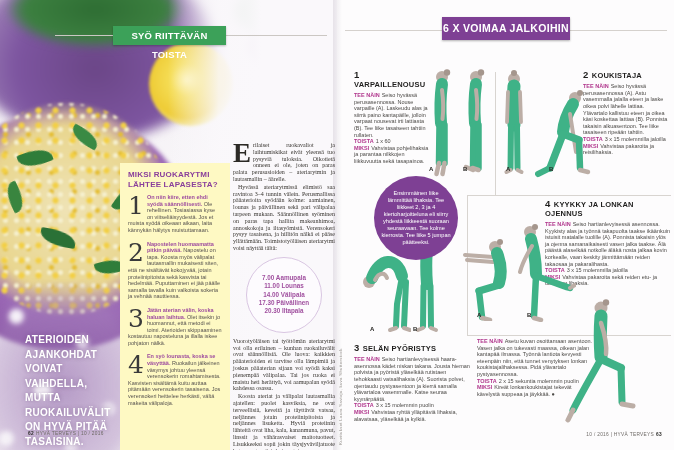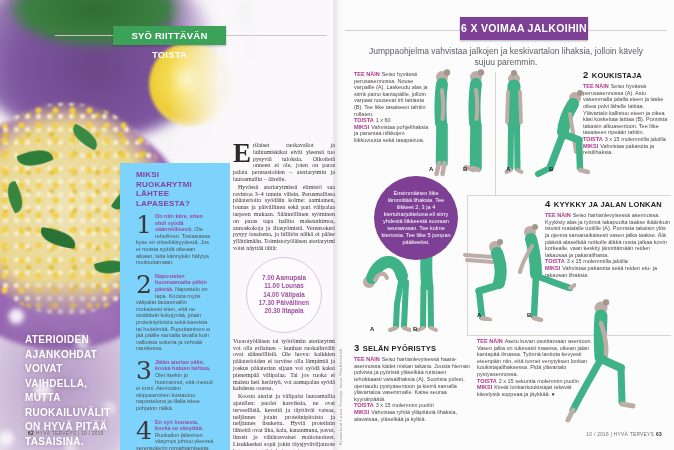--- a/index.html
+++ b/index.html
@@ -48,22 +48,22 @@
       radial-gradient(ellipse at 50% 55%,rgba(148,108,173,.65),rgba(168,134,189,.4) 60%,rgba(168,134,189,0) 78%);}
   .fade{left:168px;top:0;width:169px;height:450px;
     background:linear-gradient(to right,rgba(250,248,251,0) 0%,rgba(250,248,251,.9) 30%,#faf8fb 55%);}
 
   .rule-left{position:absolute;left:55px;top:35px;width:272px;height:1px;background:#cbc7c3;}
   .badge{position:absolute;left:113px;top:26px;width:113px;height:19px;background:#3ca159;
     color:#fff;font-weight:bold;font-size:9.5px;line-height:19px;text-align:center;letter-spacing:.2px;
     box-shadow:0 1px 2px rgba(0,0,0,.25);}
   .intro{position:absolute;left:219px;top:89px;width:116px;text-align:center;
     font-size:9px;line-height:12.5px;color:#55565c;}
-  .sidebar{position:absolute;left:120px;top:163px;width:110px;height:287px;background:#7dd3fc;
-    padding:7px 16px;box-sizing:border-box;overflow:hidden;}
+  .sidebar{position:absolute;left:120px;top:163px;width:110px;height:287px;background:#fef9c3;
+    padding:7px 8px;box-sizing:border-box;overflow:hidden;}
   .sidebar h3{margin:0 0 5px 0;font-size:8px;line-height:9.5px;color:#8a3f9b;letter-spacing:.2px;}
   .sb-item{margin-bottom:7px;}
   .sb-item p{margin:0;font-size:5.5px;line-height:6.6px;color:#56524f;}
   .sb-num{float:left;font-family:"DejaVu Serif",serif;font-size:25px;line-height:21px;color:#3a3a3a;
     margin:1px 3px 0 0;}
   .sb-lead{color:#9c4a9e;font-weight:bold;}
   .main-col{position:absolute;left:233px;top:142px;width:102px;font-family:"Liberation Serif",serif;
     font-size:6px;line-height:6.8px;color:#37342f;text-align:justify;}
   .main-col p{margin:0 0 1px 0;}
   .indent{text-indent:5px;}
@@ -79,21 +79,21 @@
   .footer-left{left:28px;top:431px;}
   .footer-right{right:12px;top:432px;}
   .footer-right b{margin:0 0 0 2px;}
   
   .page-right{position:absolute;left:337px;top:0;width:337px;height:450px;background:#fdfcfd;overflow:hidden;}
   .gutter{position:absolute;left:333px;top:0;width:9px;height:450px;
     background:linear-gradient(to right,rgba(60,40,70,.10),rgba(60,40,70,0));}
   .rule-right{position:absolute;left:8px;top:30px;width:322px;height:1px;background:#d5d1cd;}
   .header-box{position:absolute;left:105px;top:17px;width:128px;height:23px;background:#7e4094;
     color:#fff;font-weight:bold;font-size:10.5px;line-height:23px;text-align:center;letter-spacing:.3px;
-    box-shadow:0 1px 2px rgba(0,0,0,.3);margin-left:18px;}
+    box-shadow:0 1px 2px rgba(0,0,0,.3);}
   .subtitle{position:absolute;left:30px;top:46px;width:278px;text-align:center;
     font-size:8.5px;line-height:11px;color:#5d5a61;}
   .ex{position:absolute;}
   .exh{font-size:7.5px;font-weight:bold;color:#1f1e1d;line-height:8.8px;margin:0 0 2.5px 0;letter-spacing:.2px;}
   .exnum{font-size:9.5px;margin-right:1px;}
   .ex p{margin:0;font-size:5.5px;line-height:6.6px;color:#4c4a47;}
   .lab{color:#b0368c;font-weight:bold;margin-right:2px;}
   .vrule,.hrule{position:absolute;background:#d8d4d0;}
   .v1{left:158px;top:72px;width:1px;height:123px;}
   .h1{left:130px;top:195px;width:204px;height:1px;}
@@ -178,42 +178,42 @@
 
     <div class="pull-quote">ATERIOIDEN AJAN­KOHDAT VOIVAT VAIHDELLA, MUTTA RUOKAILUVÄLIT ON HYVÄ PITÄÄ TASAISINA.</div>
     <div class="footer footer-left">
       <b>62</b><span>HYVÄ TERVEYS | 10 / 2016</span>
     </div>
   </div>
 
   <div class="page-right">
     <div class="rule-right"></div>
     <div class="header-box">6 X VOIMAA JALKOIHIN</div>
-    <div class="subtitle">Jumppaohjelma vahvistaa jalkojen ja keskivartalon lihaksia, jolloin kävely sujuu paremmin.</div>
 
     <div class="vrule v1"></div>
     <div class="hrule h1"></div>
     <div class="vrule v2"></div>
     <div class="hrule h2"></div>
 
     <div class="ex" style="left:17px;top:71px;width:79px;">
+      <div class="exh"><span class="exnum">1</span> <span>VARPAILLENOUSU</span></div>
       <p><span class="lab">TEE NÄIN</span><span>Seiso hyvässä perusasennossa. Nouse varpaille (A). Laskeudu alas ja siirrä paino kantapäille, jolloin varpaat nousevat irti lattiasta (B). Tee liike tasaiseen tahtiin rullaten.</span></p>
       <p><span class="lab">TOISTA</span><span>1 x 60</span></p>
       <p><span class="lab">MIKSI</span><span>Vahvistaa pohjelihaksia ja parantaa nilkkojen liikkuvuutta sekä tasapainoa.</span></p>
     </div>
 
     <div class="ex" style="left:246px;top:71px;width:87px;">
       <div class="exh"><span class="exnum">2</span> <span>KOUKISTAJA</span></div>
       <p><span class="lab">TEE NÄIN</span><span>Seiso hyvässä perusasennossa (A). Astu vasemmalla jalalla eteen ja laske oikea polvi lähelle lattiaa. Ylävartalo kallistuu eteen ja oikea käsi koskettaa lattiaa (B). Ponnista takaisin alkuasentoon. Tee liike tasaiseen ripeään tahtiin.</span></p>
       <p><span class="lab">TOISTA</span><span>3 x 15 molemmilla jaloilla</span></p>
       <p><span class="lab">MIKSI</span><span>Vahvistaa pakaroita ja reisilihaksia.</span></p>
     </div>
 
     <div class="ex" style="left:208px;top:200px;width:126px;">
-      <div class="exh"><span class="exnum">4</span> <span>KYYKKY JA JALAN LONKAN</span></div>
+      <div class="exh"><span class="exnum">4</span> <span>KYYKKY JA LONKAN OJENNUS</span></div>
       <p><span class="lab">TEE NÄIN</span><span>Seiso hartianlevyisessä asennossa. Kyykisty alas ja työnnä takapuolta taakse ikäänkuin istuisit matalalle tuolille (A). Ponnista takaisin ylös ja ojenna samanaikaisesti vasen jalka taakse. Älä päästä alaselkää notkolle äläkä nosta jalkaa kovin korkealle, vaan keskity jännittämään reiden takaosaa ja pakaralihasta.</span></p>
       <p><span class="lab">TOISTA</span><span>3 x 15 molemmilla jaloilla</span></p>
       <p><span class="lab">MIKSI</span><span>Vahvistaa pakaroita sekä reiden etu- ja takaosan lihaksia.</span></p>
     </div>
 
     <div class="ex" style="left:17px;top:344px;width:118px;">
       <div class="exh"><span class="exnum">3</span> <span>SELÄN PYÖRISTYS</span></div>
       <p><span class="lab">TEE NÄIN</span><span>Seiso hartianlevyisessä haara-asennossa kädet niskan takana. Jousta hieman polvista ja pyöristä yläselkää rutistaen tehokkaasti vatsalihaksia (A). Suorista polvet, ojentaudu pystyasentoon ja kierrä samalla ylävartaloa vasemmalle. Katse seuraa kyynärpäätä.</span></p>
       <p><span class="lab">TOISTA</span><span>3 x 15 molemmin puolin</span></p>
       <p><span class="lab">MIKSI</span><span>Vahvistaa ryhtiä ylläpitäviä lihaksia, alavatsaa, yläselkää ja kylkiä.</span></p>

